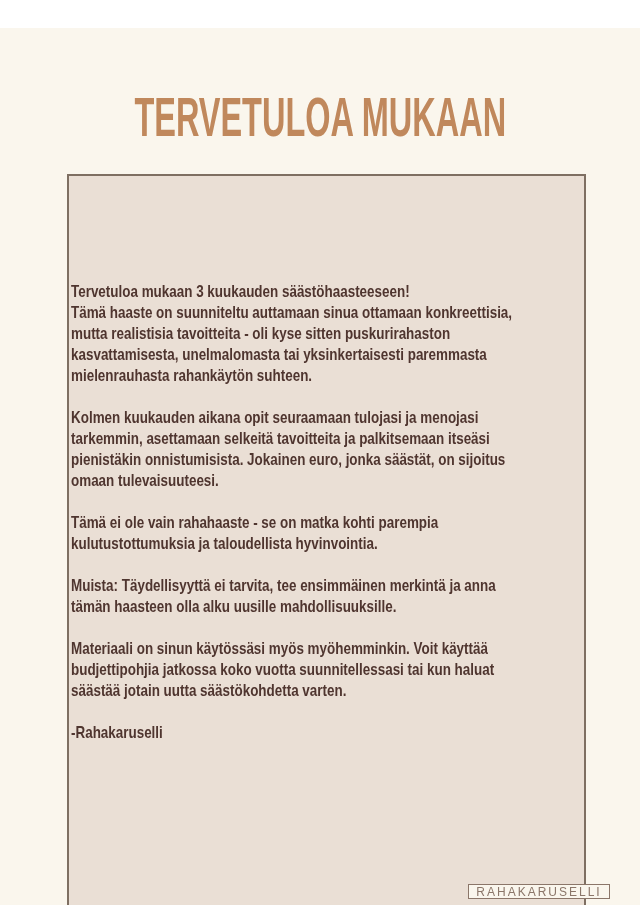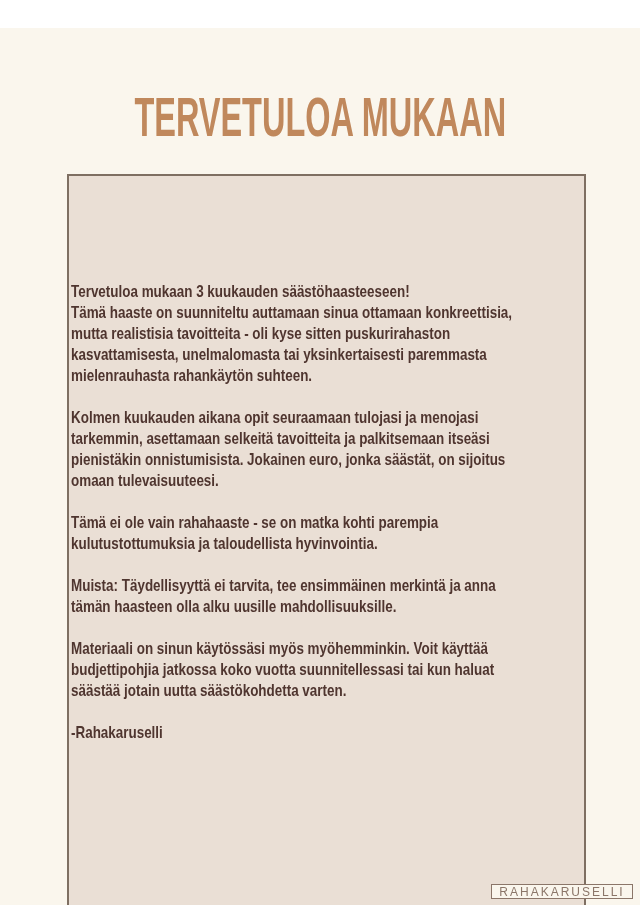--- a/index.html
+++ b/index.html
@@ -53,21 +53,21 @@
     transform-origin:0 0;
   }
   .para{margin:0 0 21px 0;}
   .line{white-space:nowrap;}
   .signature{
     margin-top:21px;
     white-space:nowrap;
   }
   .badge{
     position:absolute;
-    left:491px;top:856px;
+    left:468px;top:856px;
     width:142px;height:15px;
     border:1px solid var(--badge-color);
     box-sizing:border-box;
     display:flex;align-items:center;justify-content:center;
     background:var(--page-bg);
   }
   .badge span{
     color:var(--badge-color);
     font-size:12px;
     letter-spacing:2px;

